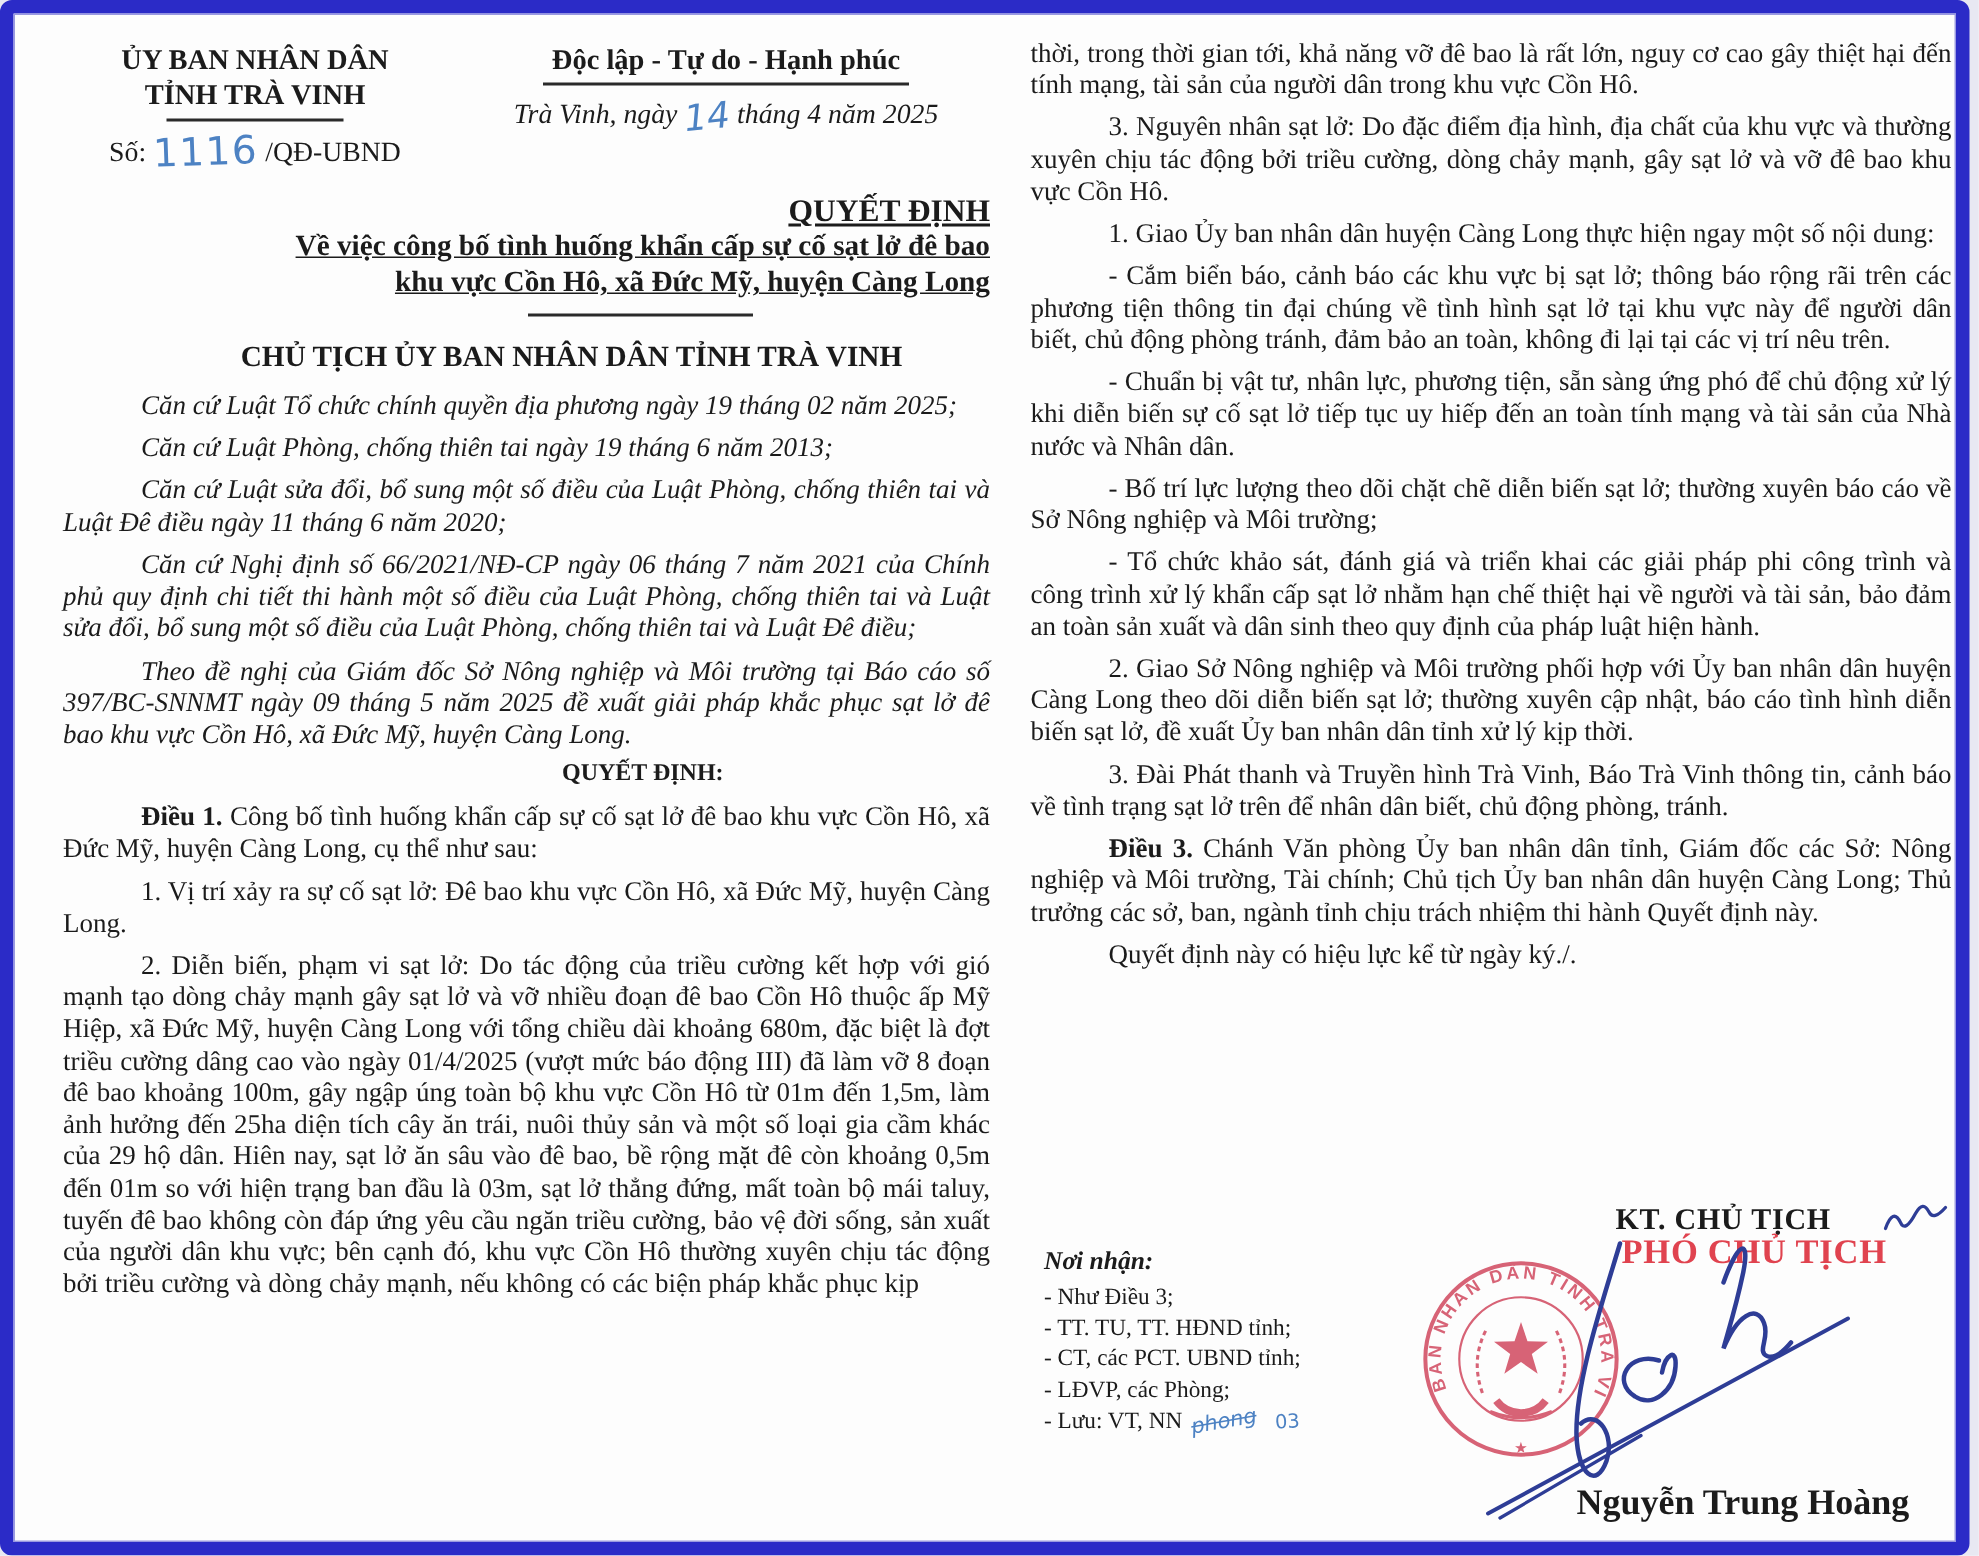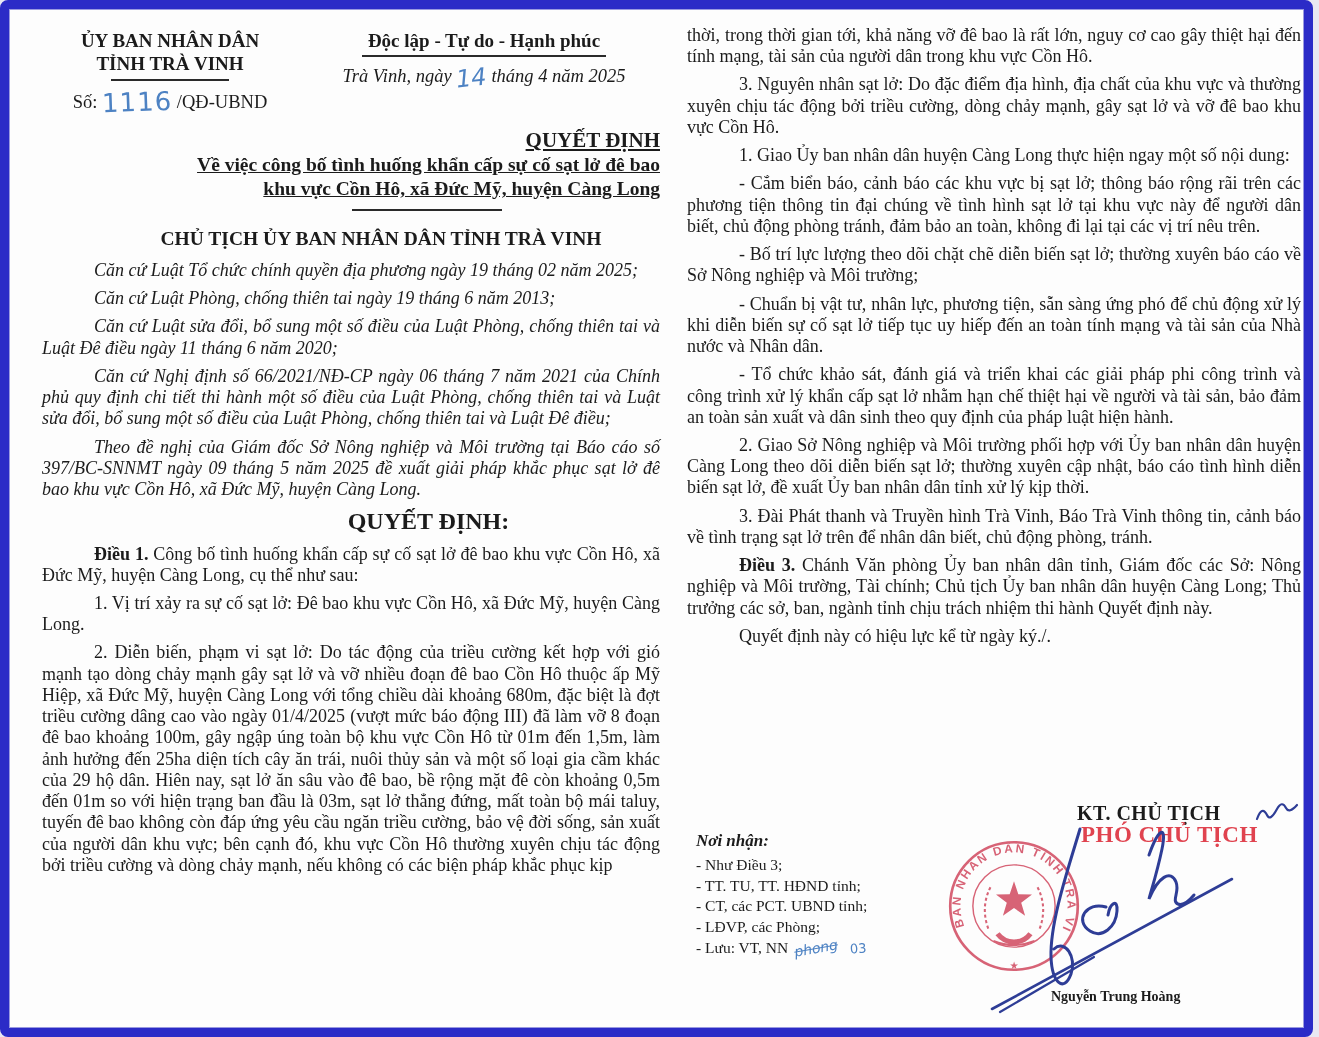--- a/index.html
+++ b/index.html
@@ -48,32 +48,32 @@
   .title-h{font-weight:bold;font-size:21px;}
   .title-sub{font-weight:bold;font-size:19.5px;line-height:1.25;}
   .title-rule{width:150px;border-top:2px solid #2a2a2a;margin:7px auto 0;}
   .authority{font-weight:bold;font-size:19.5px;text-align:center;margin:16px 0 10px 60px;}
 
   
   .bodytext p, .preamble p{margin:0 0 7px;text-indent:52px;text-align:justify;}
   .preamble p{font-style:italic;}
   .bodytext p.cont{text-indent:0;}
   .bodytext b{font-weight:bold;}
-  .decree-h{font-weight:bold;font-size:24px;text-align:center;margin:4px 0 8px 155px;}
+  .decree-h{font-weight:bold;font-size:16px;text-align:center;margin:4px 0 8px 155px;}
 
   
   .recipients{position:absolute;left:687px;top:797px;font-size:15.5px;line-height:1.34;margin-top:24px;}
   .rec-label{font-weight:bold;font-style:italic;font-size:17px;margin-bottom:2px;}
   .rec-list p{margin:0;text-indent:0;}
   .rec-last{white-space:nowrap;}
   .hand-note{display:inline-block;font-style:italic;font-size:14px;transform:rotate(-10deg);margin-left:2px;text-decoration:line-through;}
   .hand-note2{display:inline-block;font-size:13px;transform:rotate(-4deg);margin-left:8px;}
   .kt-title{position:absolute;left:1068px;top:793px;font-weight:bold;font-size:20px;letter-spacing:.5px;white-space:nowrap;}
   .deputy-title{position:absolute;left:1072px;top:813px;font-weight:bold;font-size:23px;color:var(--deputy-red);white-space:nowrap;letter-spacing:.5px;}
-  .signer-name{position:absolute;left:1042px;top:980px;font-weight:bold;font-size:14px;white-space:nowrap;}
+  .signer-name{position:absolute;left:1042px;top:980px;font-weight:bold;font-size:24px;white-space:nowrap;}
   .seal-svg{position:absolute;left:933px;top:825px;opacity:.92;}
   .sig-svg{position:absolute;left:935px;top:788px;pointer-events:none;}
 </style>
 </head>
 <body>
 
 <div class="page">
 
   <div class="col col-left">
     <div class="head-row">
@@ -124,22 +124,22 @@
         <p>2. Diễn biến, phạm vi sạt lở: Do tác động của triều cường kết hợp với gió mạnh tạo dòng chảy mạnh gây sạt lở và vỡ nhiều đoạn đê bao Cồn Hô thuộc ấp Mỹ Hiệp, xã Đức Mỹ, huyện Càng Long với tổng chiều dài khoảng 680m, đặc biệt là đợt triều cường dâng cao vào ngày 01/4/2025 (vượt mức báo động III) đã làm vỡ 8 đoạn đê bao khoảng 100m, gây ngập úng toàn bộ khu vực Cồn Hô từ 01m đến 1,5m, làm ảnh hưởng đến 25ha diện tích cây ăn trái, nuôi thủy sản và một số loại gia cầm khác của 29 hộ dân. Hiên nay, sạt lở ăn sâu vào đê bao, bề rộng mặt đê còn khoảng 0,5m đến 01m so với hiện trạng ban đầu là 03m, sạt lở thẳng đứng, mất toàn bộ mái taluy, tuyến đê bao không còn đáp ứng yêu cầu ngăn triều cường, bảo vệ đời sống, sản xuất của người dân khu vực; bên cạnh đó, khu vực Cồn Hô thường xuyên chịu tác động bởi triều cường và dòng chảy mạnh, nếu không có các biện pháp khắc phục kịp</p>
       </div>
   </div>
 
   <div class="col col-right">
     <div class="bodytext">
         <p class="cont">thời, trong thời gian tới, khả năng vỡ đê bao là rất lớn, nguy cơ cao gây thiệt hại đến tính mạng, tài sản của người dân trong khu vực Cồn Hô.</p>
         <p>3. Nguyên nhân sạt lở: Do đặc điểm địa hình, địa chất của khu vực và thường xuyên chịu tác động bởi triều cường, dòng chảy mạnh, gây sạt lở và vỡ đê bao khu vực Cồn Hô.</p>
         <p>1. Giao Ủy ban nhân dân huyện Càng Long thực hiện ngay một số nội dung:</p>
         <p>- Cắm biển báo, cảnh báo các khu vực bị sạt lở; thông báo rộng rãi trên các phương tiện thông tin đại chúng về tình hình sạt lở tại khu vực này để người dân biết, chủ động phòng tránh, đảm bảo an toàn, không đi lại tại các vị trí nêu trên.</p>
+        <p>- Chuẩn bị vật tư, nhân lực, phương tiện, sẵn sàng ứng phó để chủ động xử lý khi diễn biến sự cố sạt lở tiếp tục uy hiếp đến an toàn tính mạng và tài sản của Nhà nước và Nhân dân.</p>
         <p>- Bố trí lực lượng theo dõi chặt chẽ diễn biến sạt lở; thường xuyên báo cáo về Sở Nông nghiệp và Môi trường;</p>
-        <p>- Chuẩn bị vật tư, nhân lực, phương tiện, sẵn sàng ứng phó để chủ động xử lý khi diễn biến sự cố sạt lở tiếp tục uy hiếp đến an toàn tính mạng và tài sản của Nhà nước và Nhân dân.</p>
         <p>- Tổ chức khảo sát, đánh giá và triển khai các giải pháp phi công trình và công trình xử lý khẩn cấp sạt lở nhằm hạn chế thiệt hại về người và tài sản, bảo đảm an toàn sản xuất và dân sinh theo quy định của pháp luật hiện hành.</p>
         <p>2. Giao Sở Nông nghiệp và Môi trường phối hợp với Ủy ban nhân dân huyện Càng Long theo dõi diễn biến sạt lở; thường xuyên cập nhật, báo cáo tình hình diễn biến sạt lở, đề xuất Ủy ban nhân dân tỉnh xử lý kịp thời.</p>
         <p>3. Đài Phát thanh và Truyền hình Trà Vinh, Báo Trà Vinh thông tin, cảnh báo về tình trạng sạt lở trên để nhân dân biết, chủ động phòng, tránh.</p>
         <p><b>Điều 3. </b>Chánh Văn phòng Ủy ban nhân dân tỉnh, Giám đốc các Sở: Nông nghiệp và Môi trường, Tài chính; Chủ tịch Ủy ban nhân dân huyện Càng Long; Thủ trưởng các sở, ban, ngành tỉnh chịu trách nhiệm thi hành Quyết định này.</p>
         <p>Quyết định này có hiệu lực kể từ ngày ký./.</p>
       </div>
   </div>
 
   <div class="recipients">
     <div class="rec-label">Nơi nhận:</div>

